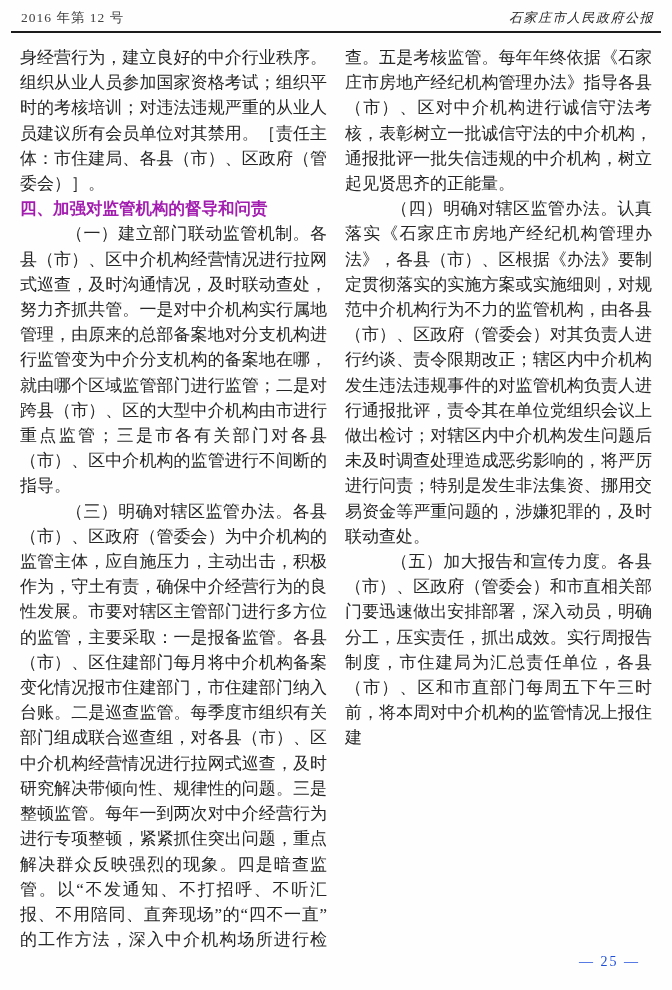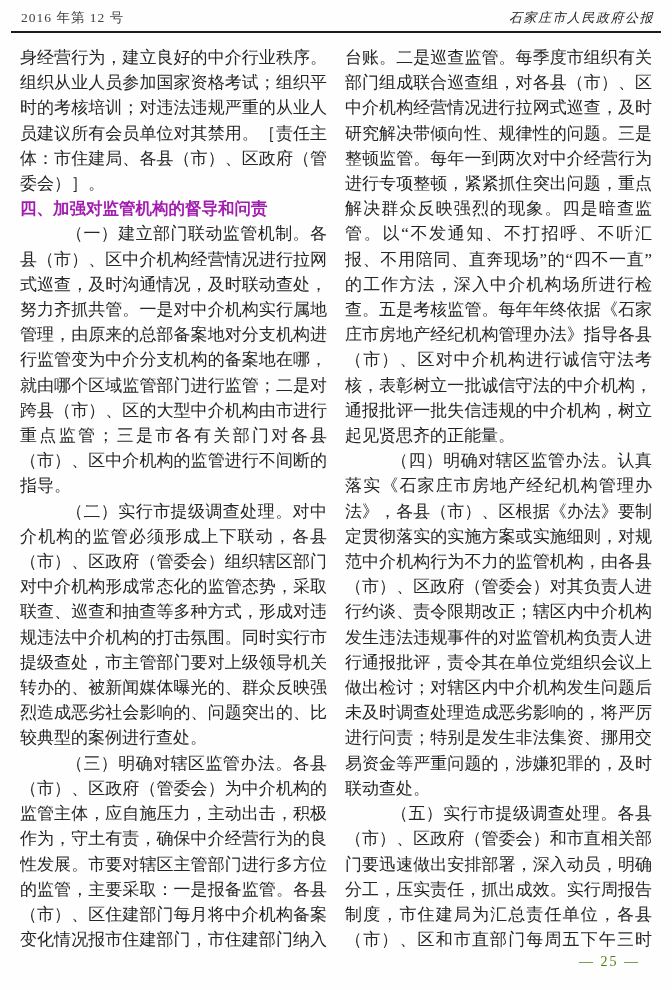--- a/index.html
+++ b/index.html
@@ -82,21 +82,21 @@
   .lead {
     margin-left: 12px;
   }
   
   .pageno {
     position: absolute;
     right: 32px;
     bottom: 20px;
     font-size: 14px;
     letter-spacing: 2px;
-    color: #4d7c0f;
+    color: #1d4ed8;
   }
 </style>
 </head>
 <body>
 
 <div class="page">
 
   <div class="header">
     <span class="issue">2016 年第 12 号</span>
     <span class="gazette">石家庄市人民政府公报</span>
@@ -104,24 +104,23 @@
 
   <div class="rule"></div>
 
   <div class="columns">
     <p class="continuation"><span>身经营行为，建立良好的中介行业秩序。组织从业人员参加国家资格考试；组织平时的考核培训；对违法违规严重的从业人员建议所有会员单位对其禁用。［责任主体：市住建局、各县（市）、区政府（管委会）］。</span></p>
 
     <h3 class="section-heading">四、加强对监管机构的督导和问责</h3>
 
     <p><span class="lead">（一）建立部门联动监管机制。</span><span>各县（市）、区中介机构经营情况进行拉网式巡查，及时沟通情况，及时联动查处，努力齐抓共管。一是对中介机构实行属地管理，由原来的总部备案地对分支机构进行监管变为中介分支机构的备案地在哪，就由哪个区域监管部门进行监管；二是对跨县（市）、区的大型中介机构由市进行重点监管；三是市各有关部门对各县（市）、区中介机构的监管进行不间断的指导。</span></p>
 
-    <p><span class="lead">（二）实行市提级调查处理。</span><span>对中介机构的监管必须形成上下联动，各县（市）、区政府（管委会）组织辖区部门对中介机构形成常态化的监管态势，采取联查、巡查和抽查等多种方式，形成对违规违法中介机构的打击氛围。同时实行市提级查处，市主管部门要对上级领导机关转办的、被新闻媒体曝光的、群众反映强烈造成恶劣社会影响的、问题突出的、比较典型的案例进行查处。</span></p>
 
     <p><span class="lead">（三）明确对辖区监管办法。</span><span>各县（市）、区政府（管委会）为中介机构的监管主体，应自施压力，主动出击，积极作为，守土有责，确保中介经营行为的良性发展。市要对辖区主管部门进行多方位的监管，主要采取：一是报备监管。各县（市）、区住建部门每月将中介机构备案变化情况报市住建部门，市住建部门纳入台账。二是巡查监管。每季度市组织有关部门组成联合巡查组，对各县（市）、区中介机构经营情况进行拉网式巡查，及时研究解决带倾向性、规律性的问题。三是整顿监管。每年一到两次对中介经营行为进行专项整顿，紧紧抓住突出问题，重点解决群众反映强烈的现象。四是暗查监管。以“不发通知、不打招呼、不听汇报、不用陪同、直奔现场”的“四不一直”的工作方法，深入中介机构场所进行检查。五是考核监管。每年年终依据《石家庄市房地产经纪机构管理办法》指导各县（市）、区对中介机构进行诚信守法考核，表彰树立一批诚信守法的中介机构，通报批评一批失信违规的中介机构，树立起见贤思齐的正能量。</span></p>
 
     <p><span class="lead">（四）明确对辖区监管办法。</span><span>认真落实《石家庄市房地产经纪机构管理办法》，各县（市）、区根据《办法》要制定贯彻落实的实施方案或实施细则，对规范中介机构行为不力的监管机构，由各县（市）、区政府（管委会）对其负责人进行约谈、责令限期改正；辖区内中介机构发生违法违规事件的对监管机构负责人进行通报批评，责令其在单位党组织会议上做出检讨；对辖区内中介机构发生问题后未及时调查处理造成恶劣影响的，将严厉进行问责；特别是发生非法集资、挪用交易资金等严重问题的，涉嫌犯罪的，及时联动查处。</span></p>
 
-    <p><span class="lead">（五）实行市提级调查处理。</span><span>各县（市）、区政府（管委会）和市直相关部门要迅速做出安排部署，深入动员，明确分工，压实责任，抓出成效。实行周报告制度，市住建局为汇总责任单位，各县（市）、区和市直部门每周五下午三时前，将本周对中介机构的监管情况上报住建</span></p>
+    <p><span class="lead">（五）加大报告和宣传力度。</span><span>各县（市）、区政府（管委会）和市直相关部门要迅速做出安排部署，深入动员，明确分工，压实责任，抓出成效。实行周报告制度，市住建局为汇总责任单位，各县（市）、区和市直部门每周五下午三时前，将本周对中介机构的监管情况上报住建</span></p>
   </div>
 
   <div class="pageno">— 25 —</div>
 
 </div>
 
 </body></html>

